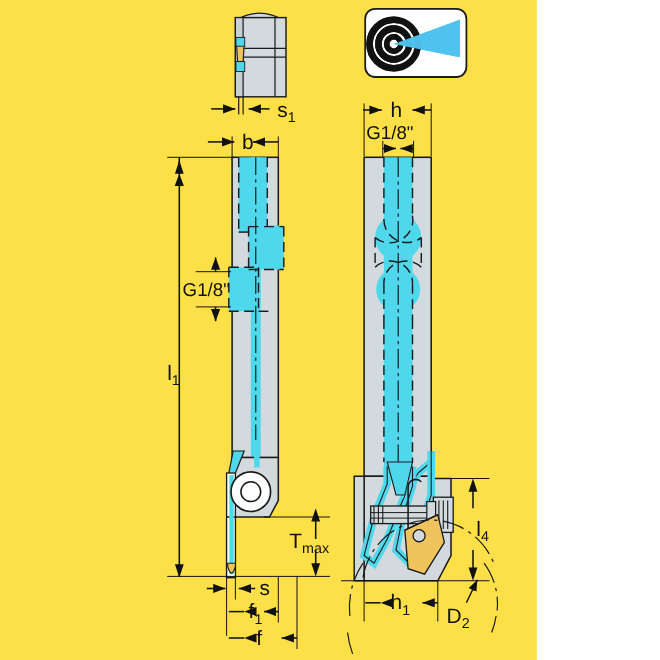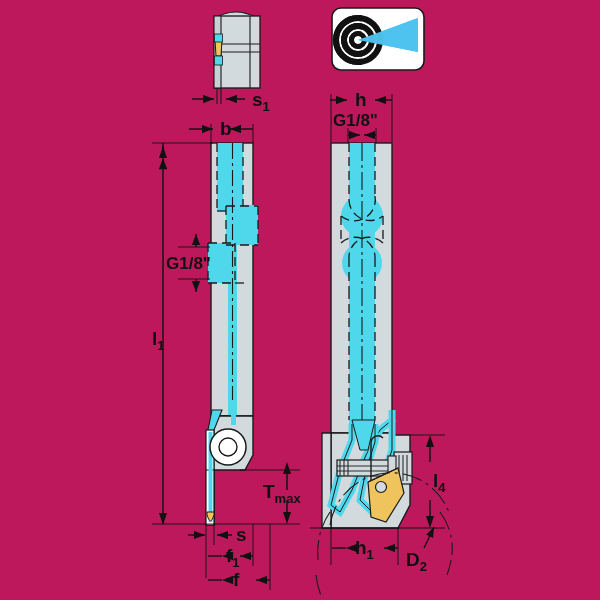--- a/index.html
+++ b/index.html
@@ -2,26 +2,25 @@
 <html><head>
 <meta charset="utf-8">
 <style>
   html, body {
     margin: 0;
     padding: 0;
     background: #ffffff;
   }
   #canvas {
     position: relative;
-    width: 600px;
+    width: 488px;
     height: 600px;
-    background: #be185d;
+    background: #fde047;
     font-family: "Liberation Sans", sans-serif;
     overflow: hidden;
-    font-weight: bold;
   }
   svg.drawing {
     position: absolute;
     top: 0;
     left: 0;
     width: 600px;
     height: 600px;
   }
   .dimtext {
     font-family: "Liberation Sans", sans-serif;

